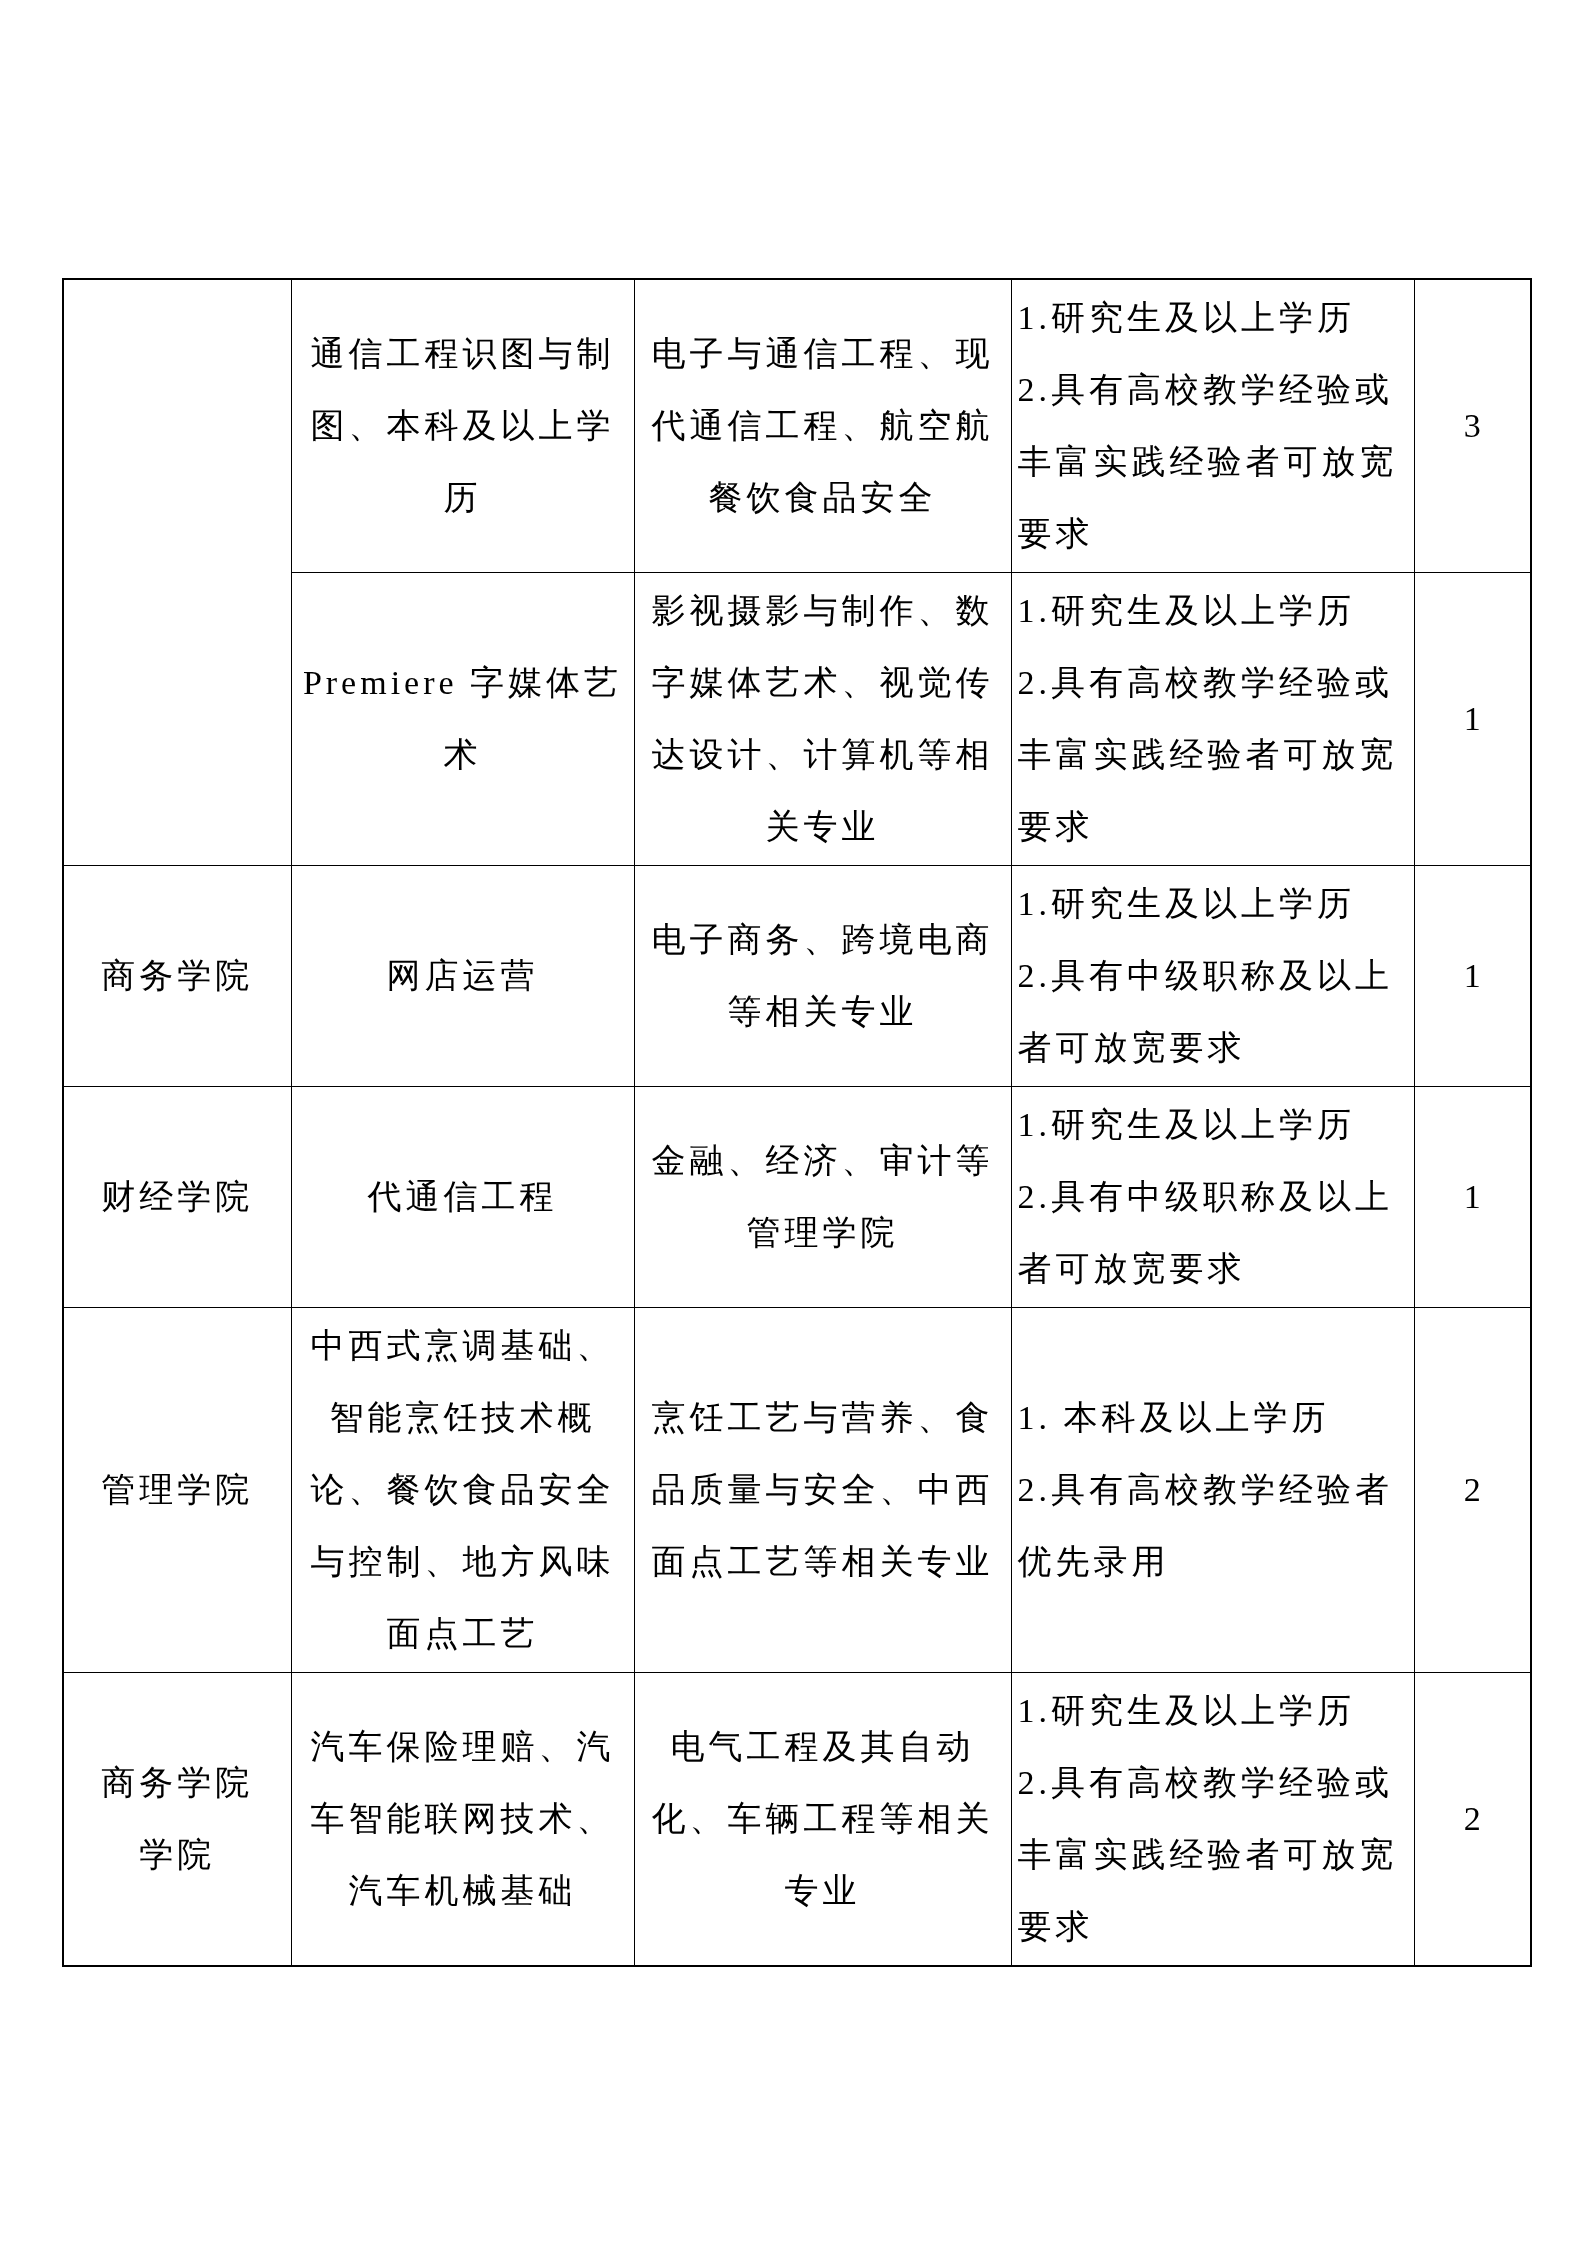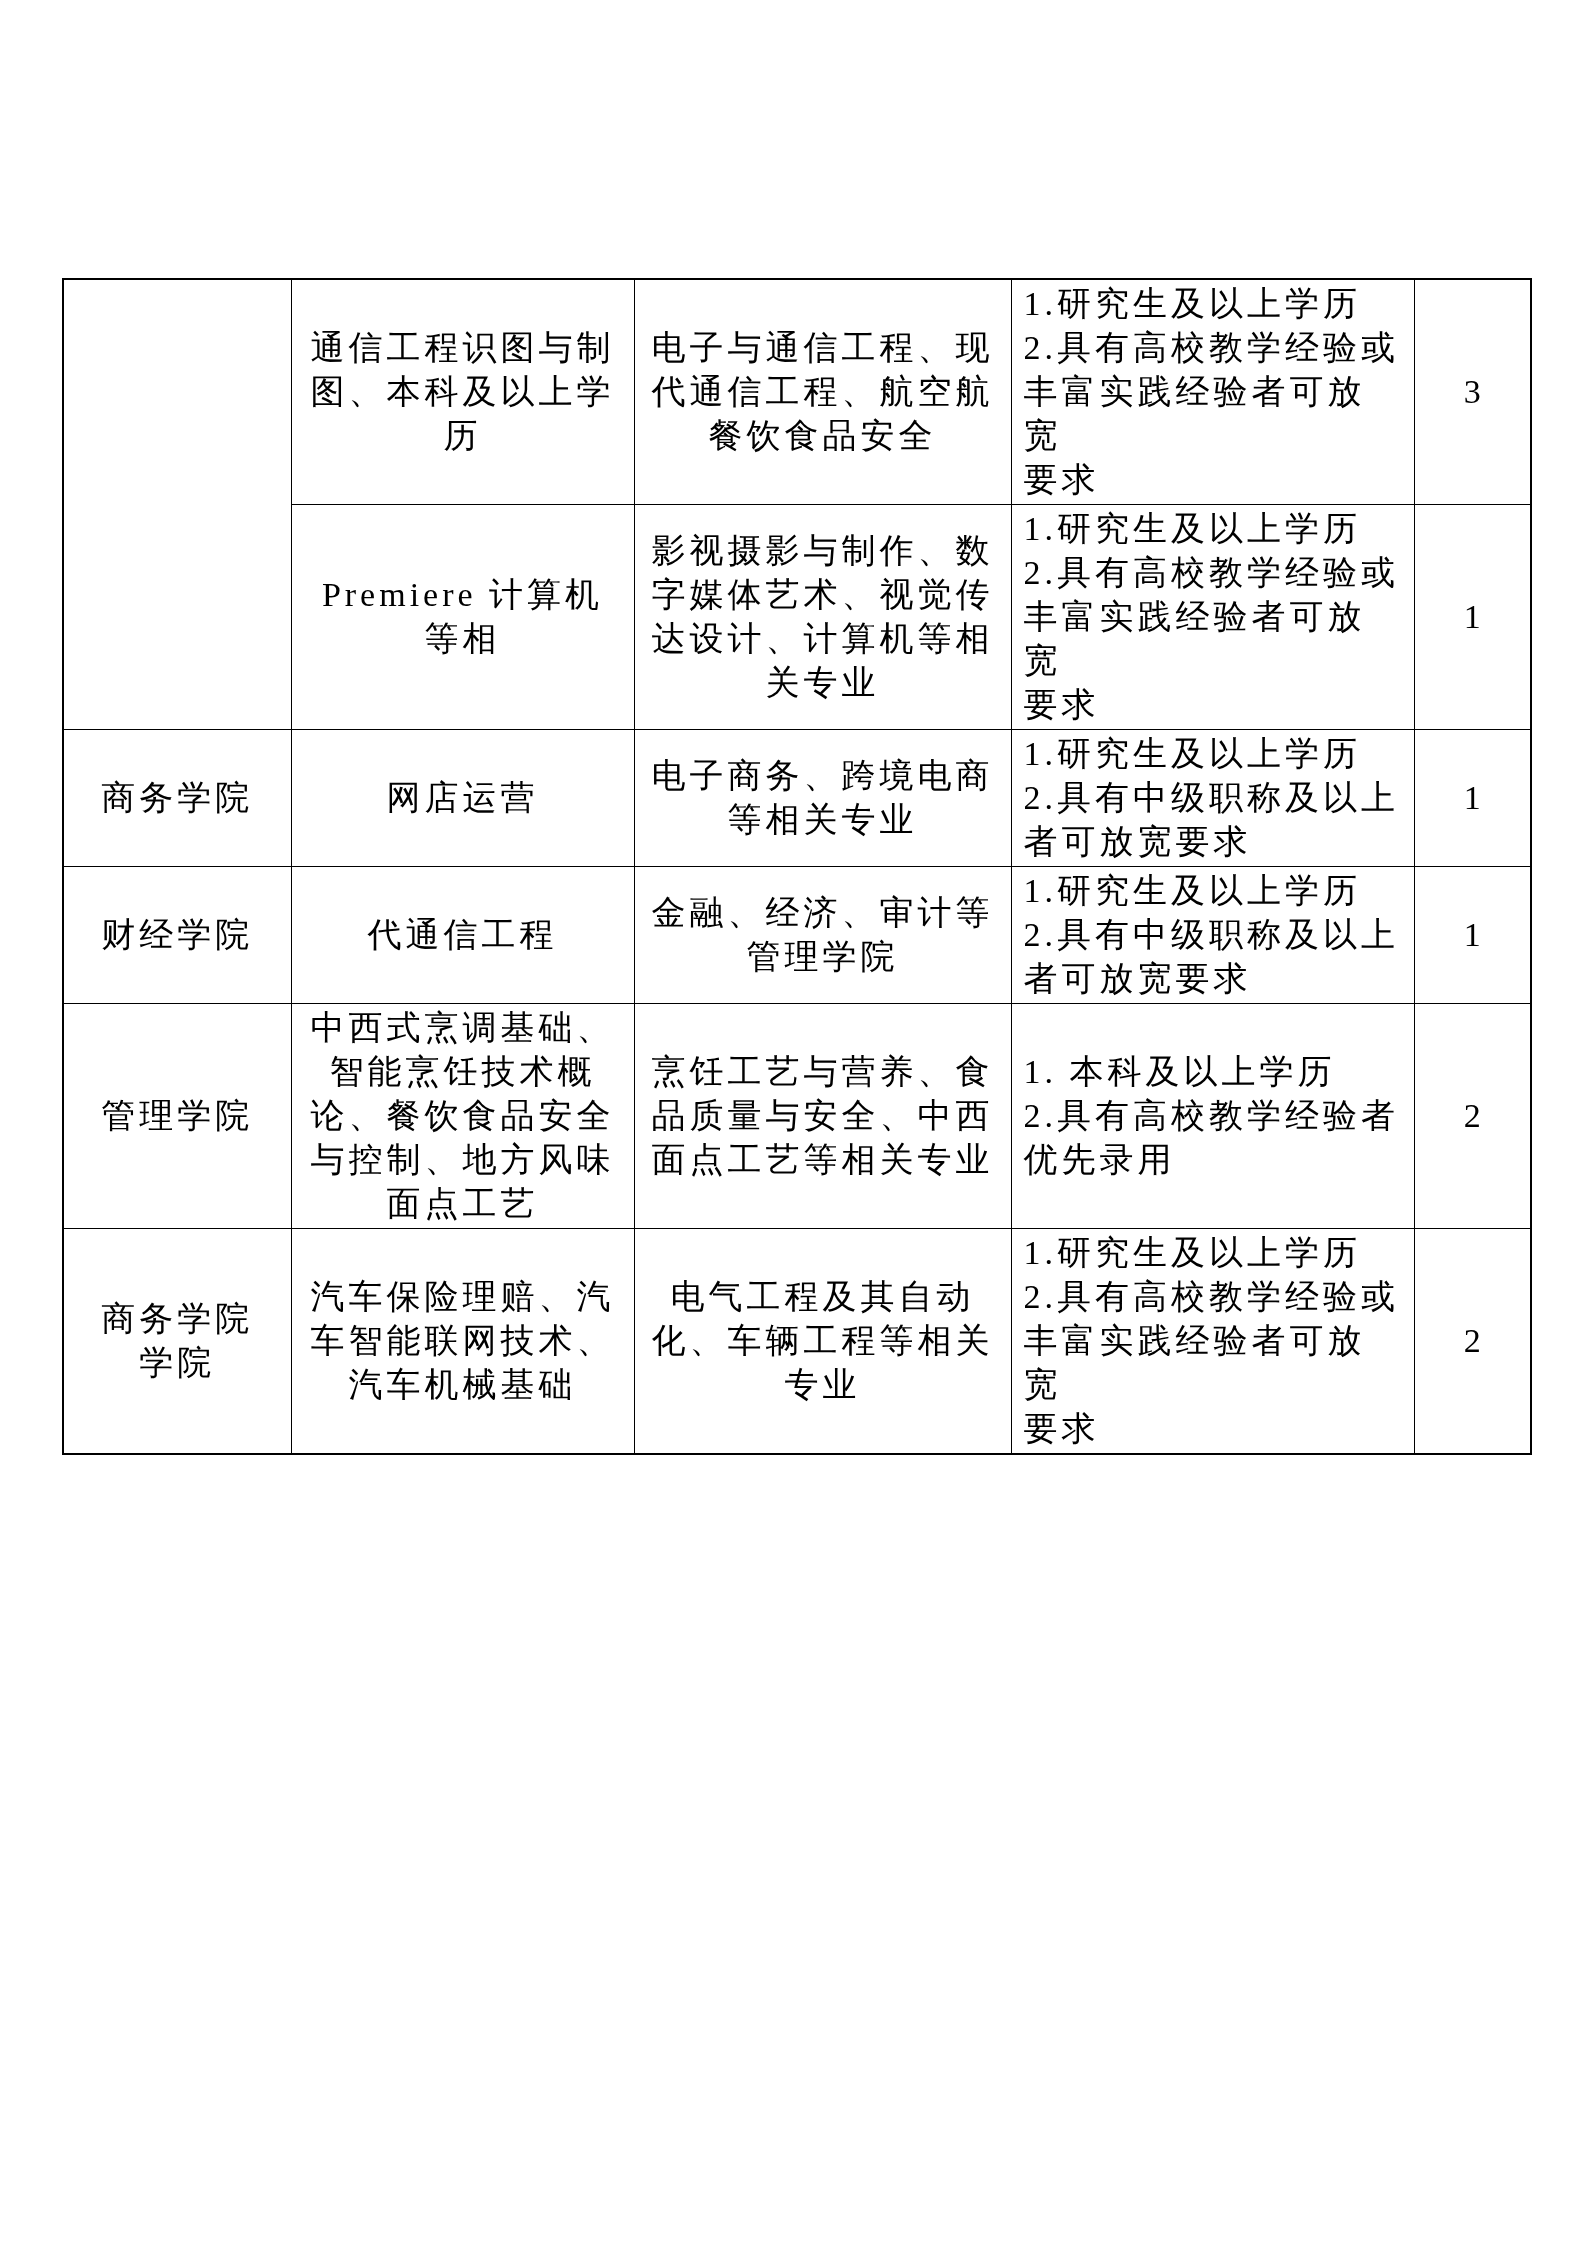--- a/index.html
+++ b/index.html
@@ -22,25 +22,25 @@
     top: 278px;
     border-collapse: collapse;
     table-layout: fixed;
     width: 1468px;
     border: 2px solid #000000;
   }
   table.doc-table td {
     border: 1px solid #000000;
     vertical-align: middle;
     font-size: 34px;
-    line-height: 44px;
+    line-height: 72px;
     letter-spacing: 4px;
     white-space: pre-line;
     text-align: center;
-    padding: 2px 12px;
+    padding: 2px 6px;
     overflow: hidden;
   }
   table.doc-table td.req {
     text-align: left;
   }
   table.doc-table td.num {
     text-align: center;
     letter-spacing: 0;
   }
   col.c-college  { width: 228px; }
@@ -69,21 +69,21 @@
         <td>电子与通信工程、现
 代通信工程、航空航
 餐饮食品安全</td>
         <td class="req">1.研究生及以上学历
 2.具有高校教学经验或
 丰富实践经验者可放宽
 要求</td>
         <td class="num">3</td>
       </tr>
       <tr>
-        <td>Premiere 计算机等相</td>
+        <td>Premiere 字媒体艺术</td>
         <td>影视摄影与制作、数
 字媒体艺术、视觉传
 达设计、计算机等相
 关专业</td>
         <td class="req">1.研究生及以上学历
 2.具有高校教学经验或
 丰富实践经验者可放宽
 要求</td>
         <td class="num">1</td>
       </tr>

